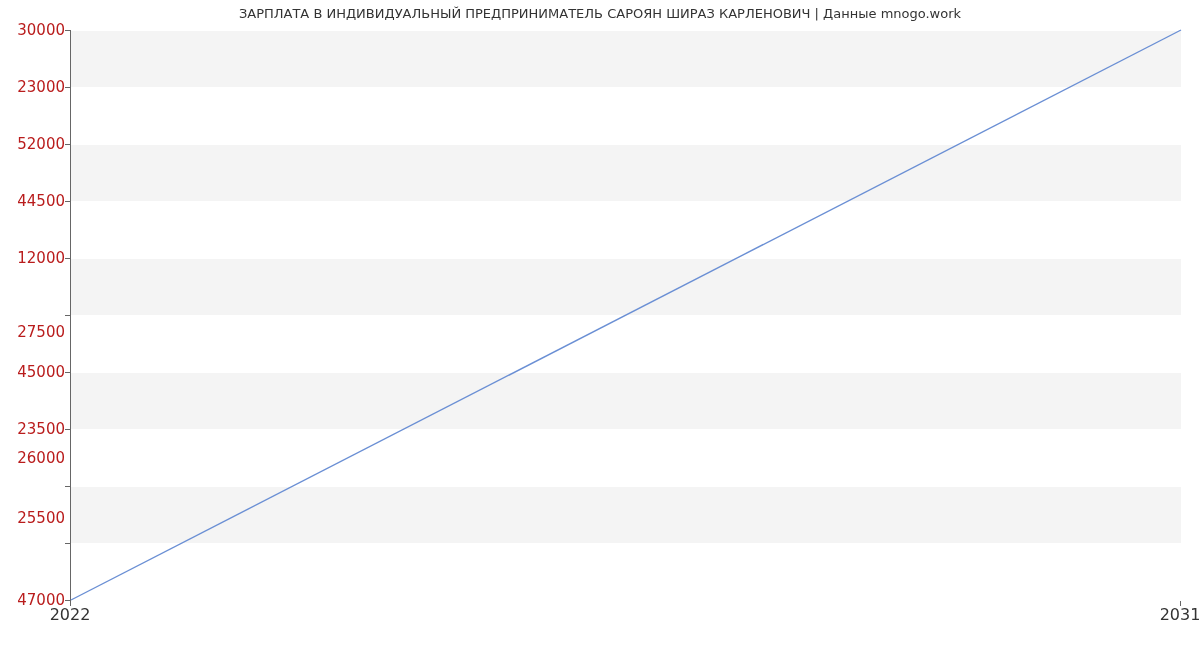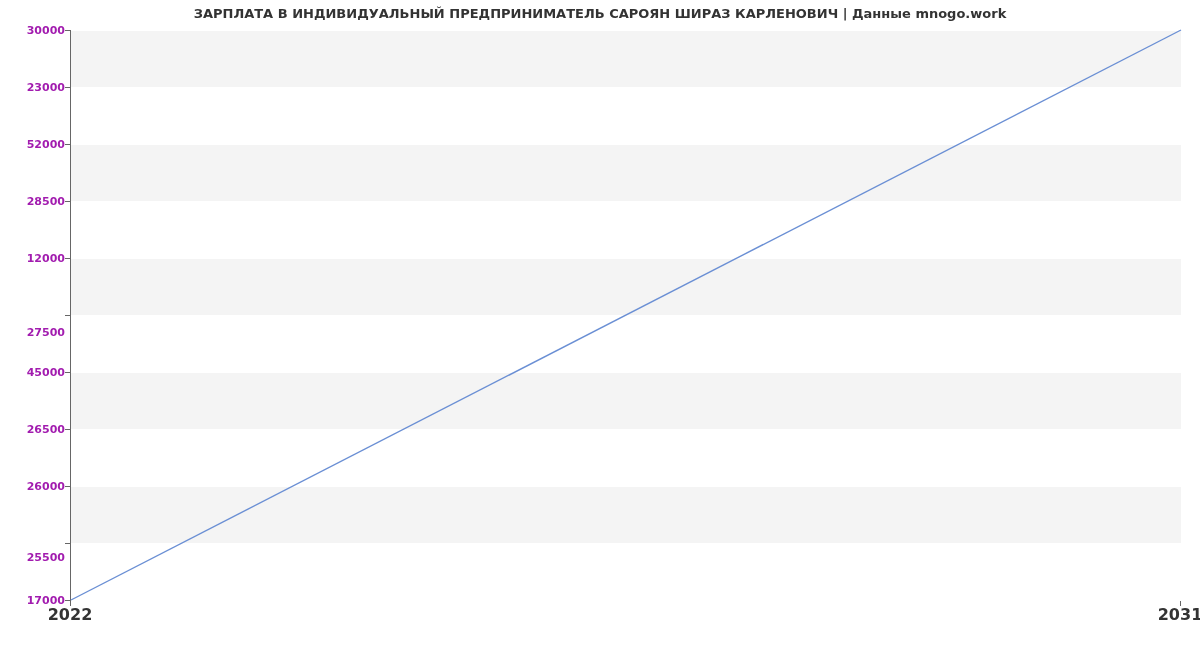--- a/index.html
+++ b/index.html
@@ -8,21 +8,21 @@
     width: 1200px;
     height: 650px;
     background: #ffffff;
     font-family: "DejaVu Sans", "Arial", sans-serif;
     color: #333333;
     overflow: hidden;
   }
   .chart {
     position: absolute;
     left: 0; top: 0;
-    width: 1200px; height: 650px; font-weight: bold;
+    width: 1200px; height: 650px;
   }
   .title {
     position: absolute;
     top: 6px;
     left: 0;
     width: 1200px;
     text-align: center;
     font-size: 13px;
     color: #333333;
   }
@@ -48,22 +48,22 @@
     position: absolute;
     left: 0;
     width: 100%;
     background: #ffffff;
   }
   .y-tick {
     position: absolute;
     right: 1135px; 
     width: 60px;
     text-align: right;
-    font-size: 11px;
-    color: #a21caf;
+    font-size: 15px;
+    color: #b91c1c;
     transform: translateY(-50%);
   }
   .x-tick {
     position: absolute;
     top: 605px;
     font-size: 16px;
     color: #333333;
     transform: translateX(-50%);
     white-space: nowrap;
   }
@@ -114,35 +114,35 @@
       <div class="gridline" style="top: 512.5px;"></div>
       <div class="gridline" style="top: 569.5px;"></div>
       <div class="band" style="top: 171px; height: 57px;"></div>
       <div class="band" style="top: 285px; height: 57px;"></div>
       <div class="band" style="top: 399px; height: 57px;"></div>
       <div class="band" style="top: 513px; height: 57px;"></div>
     <svg class="line-layer" id="line-layer">
         <path d="M0 570 L1110 0" class="series-line"></path>
       </svg>
   </div>
-<div class="y-tick" style="top: 600px;">17000</div>
+<div class="y-tick" style="top: 600px;">47000</div>
     <div class="tick-mark-y" style="top: 600px;"></div>
-    <div class="y-tick" style="top: 557px; text-align: right;">25500</div>
+    <div class="y-tick" style="top: 518px; text-align: right;">25500</div>
     <div class="tick-mark-y" style="top: 543px;"></div>
-    <div class="y-tick" style="top: 486px;">26000</div>
+    <div class="y-tick" style="top: 458px;">26000</div>
     <div class="tick-mark-y" style="top: 486px;"></div>
-    <div class="y-tick" style="top: 429px;">26500</div>
+    <div class="y-tick" style="top: 429px;">23500</div>
     <div class="tick-mark-y" style="top: 429px;"></div>
     <div class="y-tick" style="top: 372px;">45000</div>
     <div class="tick-mark-y" style="top: 372px;"></div>
     <div class="y-tick" style="top: 332px;">27500</div>
     <div class="tick-mark-y" style="top: 315px;"></div>
     <div class="y-tick" style="top: 258px;">12000</div>
     <div class="tick-mark-y" style="top: 258px;"></div>
-    <div class="y-tick" style="top: 201px;">28500</div>
+    <div class="y-tick" style="top: 201px;">44500</div>
     <div class="tick-mark-y" style="top: 201px;"></div>
     <div class="y-tick" style="top: 144px;">52000</div>
     <div class="tick-mark-y" style="top: 144px;"></div>
     <div class="y-tick" style="top: 87px;">23000</div>
     <div class="tick-mark-y" style="top: 87px;"></div>
     <div class="y-tick" style="top: 30px;">30000</div>
     <div class="tick-mark-y" style="top: 30px;"></div>
     <div class="x-tick" style="left: 70px;">2022</div>
     <div class="tick-mark-x" style="left: 70px;"></div>
     <div class="x-tick" style="left: 1180px;">2031</div>

